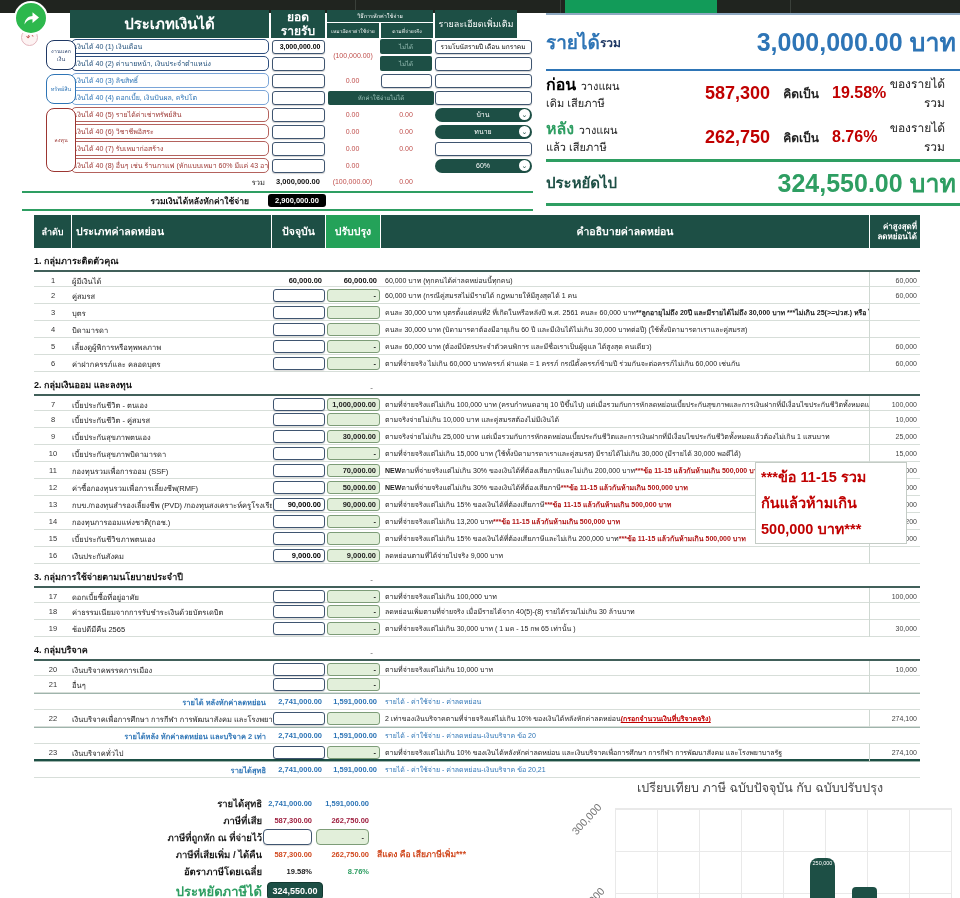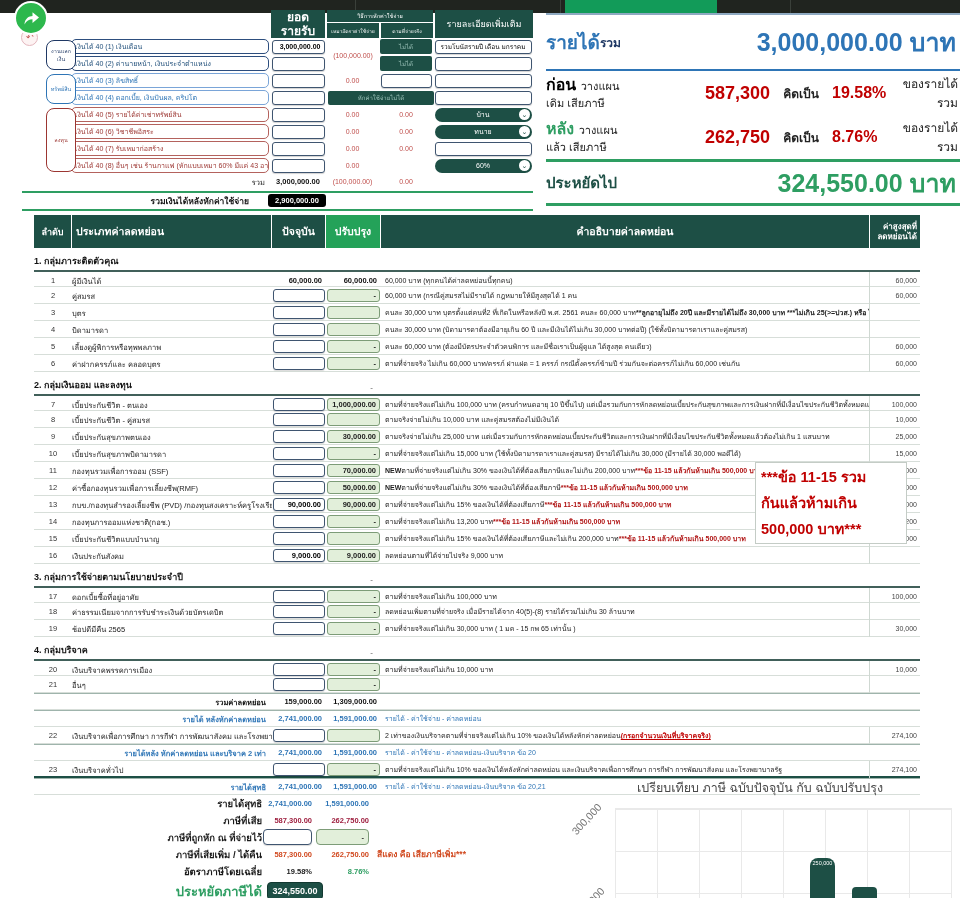--- a/index.html
+++ b/index.html
@@ -19,21 +19,21 @@
     text-align:center;z-index:5;}
 
   
   #income{position:absolute;left:22px;top:10px;width:511px;height:200px;font-size:7px;}
   .ihc{position:absolute;background:#1d4f45;color:#fff;display:flex;align-items:center;justify-content:center;text-align:center;}
   #ih-type{left:48px;top:0;width:199px;height:28px;font-size:15px;font-weight:bold;}
   #ih-amt{left:249px;top:0;width:54px;height:28px;flex-direction:column;font-size:12px;font-weight:bold;line-height:1.2;}
   #ih-method{left:305px;top:0;width:106px;height:12px;font-size:5.5px;}
   #ih-lump{left:305px;top:13px;width:52px;height:15px;font-size:5px;}
   #ih-act{left:359px;top:13px;width:52px;height:15px;font-size:5px;}
-  #ih-detail{left:413px;top:0;width:98px;height:28px;font-size:9px;}
+  #ih-detail{left:413px;top:0;width:82px;height:28px;font-size:9px;}
   .inc-row{position:absolute;left:0;width:511px;height:17px;display:grid;
     grid-template-columns:48px 200px 56px 53px 54px 100px;}
   .inc-label{font-size:7px;display:flex;align-items:center;padding-left:3px;border-radius:5px;
     margin:1px;white-space:nowrap;overflow:hidden;background:#fff;}
   .gb1{color:#1f4e79;border:1px solid #2d4e7e;}
   .gb2{color:#2e75b6;border:1px solid #7aa5d8;}
   .gb3{color:#9c3632;border:1px solid #b4625d;}
   .wbox{background:#fff;border:1px solid #3f5570;border-radius:3px;margin:1.5px;
     font-size:7px;font-weight:bold;display:flex;align-items:center;justify-content:flex-end;
     padding-right:3px;box-shadow:0 1px 1px rgba(0,0,0,.18);overflow:hidden;}
@@ -65,21 +65,21 @@
   .s-row1 .lab-big{font-size:19px;font-weight:bold;color:#2e75b6;}
   .s-row1 .lab-small{font-size:12px;color:#1f3864;font-weight:bold;}
   .s-row1 .val{margin-left:auto;font-size:25px;font-weight:bold;color:#2e75b6;padding-right:4px;}
   .s-plan{display:flex;align-items:center;height:44px;}
   .s-plan .pl{width:128px;line-height:1.3;}
   .s-plan .pl .big{font-size:16px;font-weight:bold;}
   .s-plan .pl .sm{font-size:11px;color:#222;}
   .s-plan .tax{width:96px;text-align:right;font-size:18px;font-weight:bold;color:#c00000;}
   .s-plan .as{width:62px;text-align:center;font-size:12px;font-weight:bold;color:#222;}
   .s-plan .pct{width:54px;text-align:left;font-size:16px;font-weight:bold;color:#c00000;}
-  .s-plan .of{flex:1;text-align:right;font-size:12px;color:#222;padding-right:2px;}
+  .s-plan .of{flex:1;text-align:right;font-size:12px;color:#222;padding-right:15px;}
   .s-grule{height:3px;background:#2e9e62;}
   .s-save{display:flex;align-items:center;height:44px;border-bottom:3px solid #2e9e62;}
   .s-save .lab{font-size:15px;font-weight:bold;color:#1d4f45;}
   .s-save .val{margin-left:auto;font-size:25px;font-weight:bold;color:#2e9e62;padding-right:4px;}
 
   
   #ded{position:absolute;left:34px;top:215px;width:886px;}
   .ded-head{display:flex;height:33px;}
   .dh{background:#1d4f45;color:#fff;font-weight:bold;display:flex;align-items:center;margin-right:1px;}
   .dh-no{width:37px;justify-content:center;font-size:9px;}
@@ -169,20 +169,21 @@
   </div>
 
   <div id="icon-share">
     <svg width="19" height="15" viewBox="0 0 19 15">
         <path d="M2.5 13.5 C2.8 7.5 7 5.2 10.5 5.1 L10.5 1.2 L17 6.6 L10.5 12 L10.5 8.2 C7.2 8.2 4.5 9.6 2.5 13.5 Z" fill="#ffffff"></path>
       </svg>
   </div>
   <div id="icon-undo">↶</div>
 
   <div id="income">
+    <div class="ihc" id="ih-type">ประเภทเงินได้</div>
     <div class="ihc" id="ih-amt">
       <span>ยอด</span>
       <span>รายรับ</span>
     </div>
     <div class="ihc" id="ih-method">วิธีการหักค่าใช้จ่าย</div>
     <div class="ihc" id="ih-lump">เหมาอัตราค่าใช้จ่าย</div>
     <div class="ihc" id="ih-act">ตามที่จ่ายจริง</div>
     <div class="ihc" id="ih-detail">รายละเอียดเพิ่มเติม</div>
 
     <div id="income-rows">
@@ -528,21 +529,21 @@
             <div class="gbox">-</div>
           </div>
           <div class="c-desc">
             <span>ตามที่จ่ายจริงแต่ไม่เกิน 13,200 บาท </span>
             <span class="seg-r">***ข้อ 11-15 แล้วกันห้ามเกิน 500,000 บาท</span>
           </div>
           <span class="c-max">13,200</span>
         </div>
         <div class="ded-row">
           <span class="c-no">15</span>
-          <span class="c-label">เบี้ยประกันชีวิตแบบบำนาญ</span>
+          <span class="c-label">เบี้ยประกันชีวิขภาพตนเอง</span>
           <div class="c-cur">
             <div class="wbox2"></div>
           </div>
           <div class="c-adj">
             <div class="gbox"></div>
           </div>
           <div class="c-desc">
             <span>ตามที่จ่ายจริงแต่ไม่เกิน 15% ของเงินได้ที่ต้องเสียภาษีและไม่เกิน 200,000 บาท </span>
             <span class="seg-r">***ข้อ 11-15 แล้วกันห้ามเกิน 500,000 บาท</span>
           </div>
@@ -630,27 +631,20 @@
           <span class="c-no">21</span>
           <span class="c-label">อื่นๆ</span>
           <div class="c-cur">
             <div class="wbox2"></div>
           </div>
           <div class="c-adj">
             <div class="gbox">-</div>
           </div>
           <div class="c-desc"></div>
           <span class="c-max"></span>
-        </div>
-        <div class="ded-sum dark">
-          <span class="s-label">รวมค่าลดหย่อน</span>
-          <span class="s-v">159,000.00</span>
-          <span class="s-v">1,309,000.00</span>
-          <span class="s-desc"></span>
-          <span></span>
         </div>
         <div class="ded-sum blue">
           <span class="s-label">รายได้ หลังหักค่าลดหย่อน</span>
           <span class="s-v">2,741,000.00</span>
           <span class="s-v">1,591,000.00</span>
           <span class="s-desc">รายได้ - ค่าใช้จ่าย - ค่าลดหย่อน</span>
           <span></span>
         </div>
         <div class="ded-row">
           <span class="c-no">22</span>

